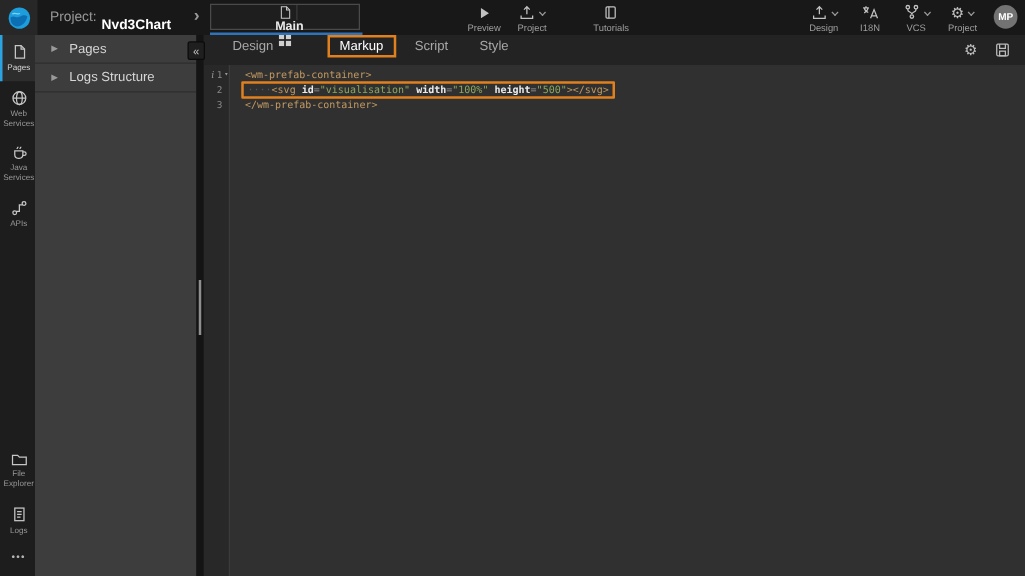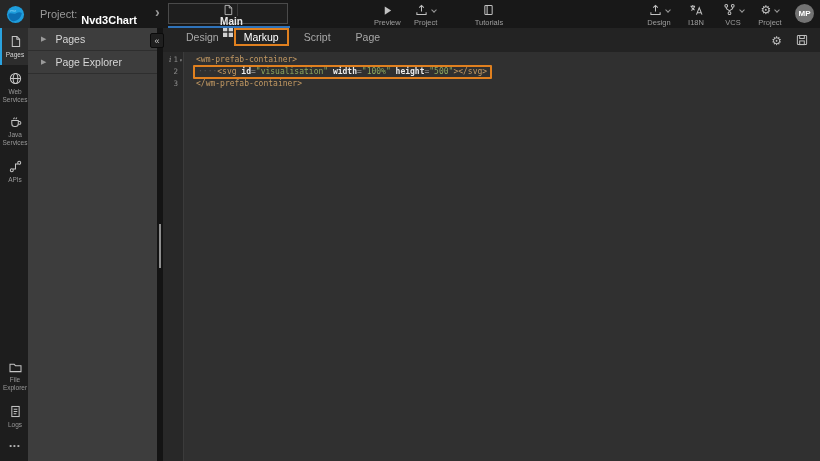--- a/index.html
+++ b/index.html
@@ -58,21 +58,21 @@
                   color:#c8c8c8; font-size:9px; display:flex; align-items:center; justify-content:center;
                   border:1px solid #0b0b0b; border-radius:2px; cursor:pointer; z-index:6; }
   .drag-handle { position:absolute; left:159px; top:224px; width:2px; height:44px; background:#8f8f8f; z-index:6; }
 
   
   .editor { position:absolute; left:163px; top:28px; right:0; bottom:0; background:#303030; }
   .subtabs { height:24px; background:#232323; display:flex; align-items:flex-start; padding-left:13px; gap:5px;
              position:relative; }
   .etab { padding:3px 10px; font-size:10.5px; color:#a8a8a8; cursor:pointer; }
   .etab.active { color:#ffffff; }
-  .etab.annotated { border:2px solid #e0801f; padding:1px 8px; }
+  .etab.annotated { border:2px solid #e0801f; padding:1px 8px;margin-left:28px; }
   .eactions { position:absolute; right:12px; top:0; height:24px; display:flex; align-items:center; gap:14px;
               color:#bdbdbd; }
   .eaction { display:flex; align-items:center; cursor:pointer; }
 
   .code { position:absolute; top:24px; left:0; right:0; bottom:0;
           font-family:"DejaVu Sans Mono", monospace; font-size:8px; line-height:10px; }
   .gutter-bg { position:absolute; left:0; top:0; bottom:0; width:21px; background:#282828;
                border-right:1px solid #3b3b3b; }
   .lines { position:relative; padding-top:3px; }
   .cl { display:flex; align-items:center; height:10px; }
@@ -274,35 +274,35 @@
       </div>
   </div>
 
   <div class="panel" id="panel-sections">
       <div class="p-row">
         <span class="p-arrow">▶</span>
         <span>Pages</span>
       </div>
       <div class="p-row">
         <span class="p-arrow">▶</span>
-        <span>Page Explorer</span>
+        <span>Logs Structure</span>
       </div>
     </div>
   <div class="collapse-btn">«</div>
 
   <div class="divider"></div>
   <div class="drag-handle"></div>
 
   <div class="editor">
     <div class="subtabs">
       <span id="etabs" style="display:flex;gap:5px;align-items:center;">
           <span class="etab">Design</span>
           <span class="etab active annotated">Markup</span>
           <span class="etab">Script</span>
-          <span class="etab">Page</span>
+          <span class="etab">Style</span>
         </span>
       <span class="eactions" id="eactions">
           <span class="eaction">
             <span class="ic"><span class="uni-gear">⚙</span></span>
           </span>
           <span class="eaction">
             <span class="ic">
               <svg width="12" height="12" viewBox="0 0 13 13" fill="none" stroke="currentColor" stroke-width="1.1">
                 <rect x="1.5" y="1.5" width="10" height="10" rx="1"></rect>
                 <path d="M4 1.5v3.5h5V1.5"></path>

